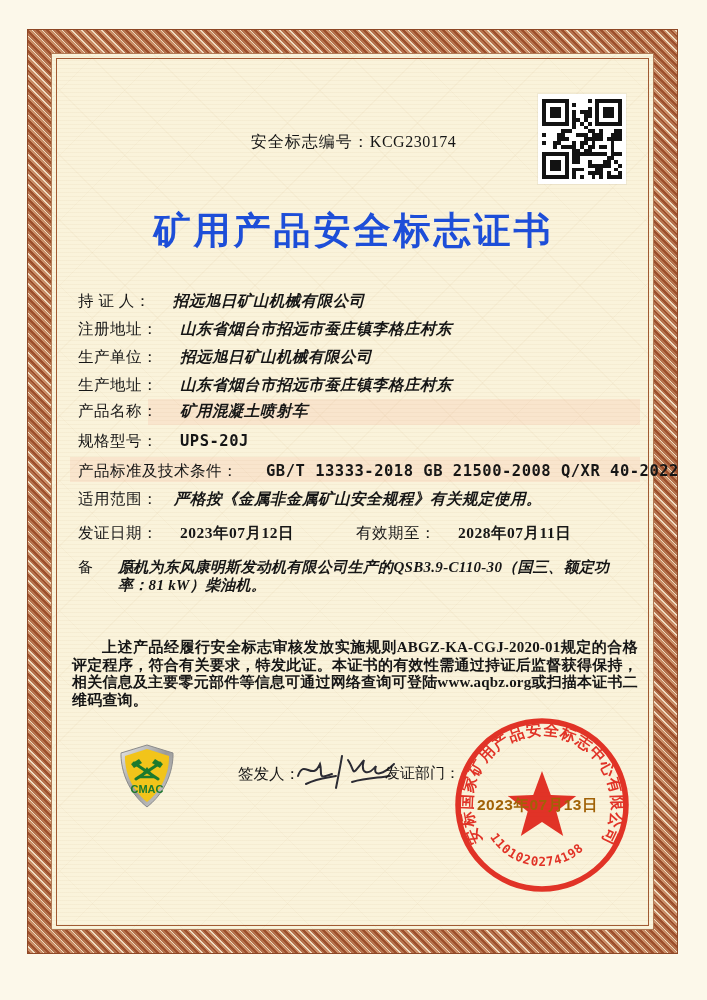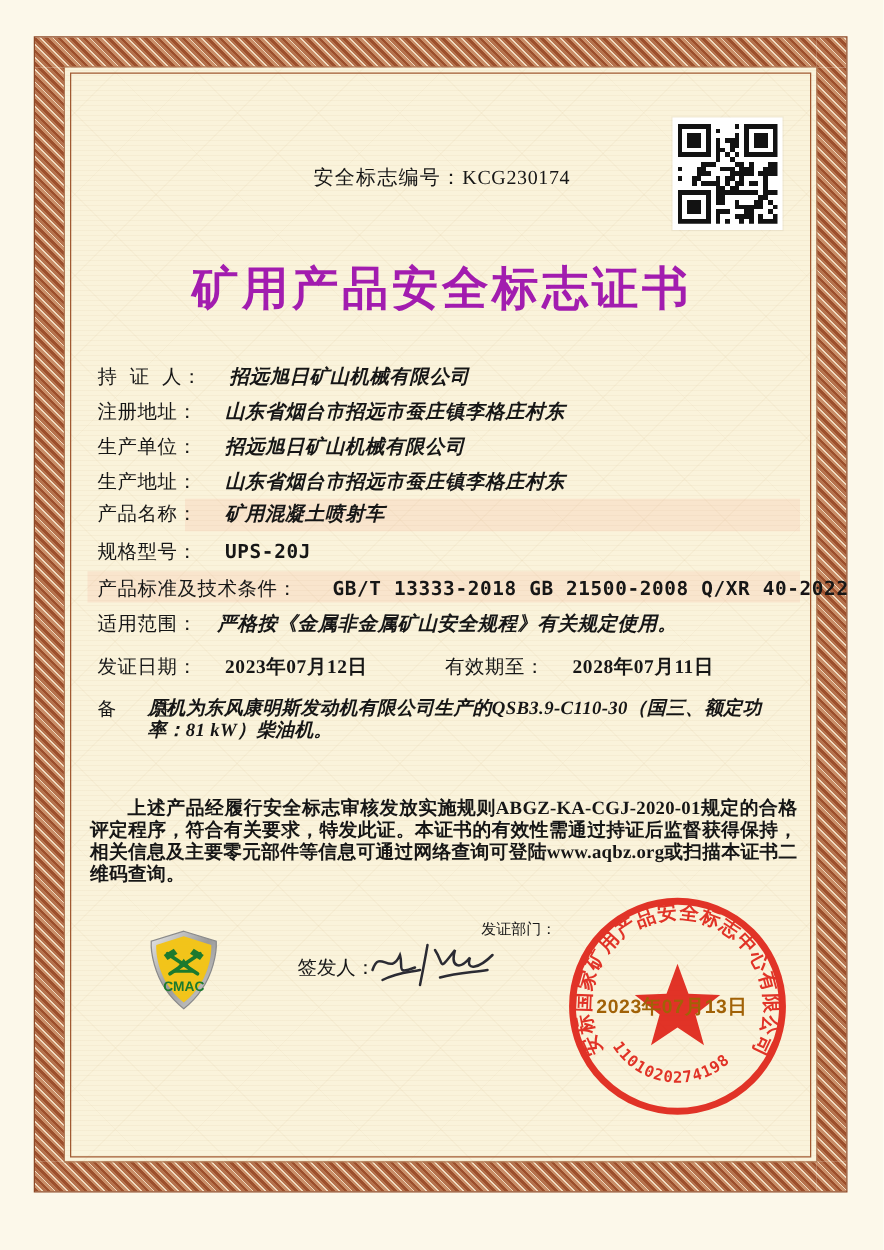--- a/index.html
+++ b/index.html
@@ -32,26 +32,26 @@
   .ka-logo{position:absolute;left:88px;top:111px;}
   
   .serial-line{position:absolute;left:0;right:0;top:132px;text-align:center;font-size:16px;letter-spacing:1px;}
   .serial-line .num{font-family:"Liberation Serif","DejaVu Serif",serif;letter-spacing:0.5px;}
   
   .qr{position:absolute;left:538px;top:94px;width:88px;height:90px;background:#ffffff;box-shadow:0 0 0 1px rgba(0,0,0,0.04);}
   .qr svg{position:absolute;left:4px;top:5px;}
   
   .title{
     position:absolute;left:0;right:0;top:206px;text-align:center;
-    font-size:37px;font-weight:bold;letter-spacing:3px;color:#a21caf;
+    font-size:37px;font-weight:bold;letter-spacing:3px;color:#1d4ed8;
     font-family:"Liberation Serif","DejaVu Serif",serif;
   }
   
   .row{position:absolute;left:78px;font-size:15.5px;white-space:nowrap;}
-  .row .lbl{display:inline-block;font-family:Liberation Mono, monospace;letter-spacing:0.5px;}
+  .row .lbl{display:inline-block;font-family:Liberation Serif, serif;letter-spacing:0.5px;}
   .row .val{font-weight:bold;letter-spacing:0.5px;}
   .val-kai{font-style:italic;}
   .val-code{font-family:"DejaVu Sans Mono","Liberation Mono",monospace;font-weight:bold;font-style:normal;letter-spacing:0;}
   .r1{top:291px}.r2{top:319px}.r3{top:347px}.r4{top:375px}.r5{top:401px}
   .r6{top:431px}.r7{top:461px}.r8{top:489px}.r9{top:523px}
   .gap1{display:inline-block;width:22px;}
   .gap2{display:inline-block;width:62px;}
   .gap3{display:inline-block;width:28px;}
   .gap4{display:inline-block;width:16px;}
   
@@ -61,21 +61,21 @@
   
   .statement{
     position:absolute;left:72px;top:639px;width:566px;
     font-size:15px;font-weight:bold;line-height:17.5px;
     text-indent:2em;text-align:justify;letter-spacing:0.2px;
   }
   
   .cmac{position:absolute;left:116px;top:743px;}
   .signer-label{position:absolute;left:238px;top:764px;font-size:15.5px;font-family:"Liberation Sans","DejaVu Sans",sans-serif;}
   .signature{position:absolute;left:292px;top:748px;}
-  .dept-label{position:absolute;left:385px;top:735px;font-size:12px;font-family:"Liberation Sans","DejaVu Sans",sans-serif;}
+  .dept-label{position:absolute;left:385px;top:764px;font-size:15px;font-family:"Liberation Sans","DejaVu Sans",sans-serif;}
   .stamp{position:absolute;left:452px;top:715px;opacity:0.92;}
   .stamp-date{position:absolute;left:477px;top:795px;font-size:15.5px;font-weight:bold;color:#a16207;letter-spacing:0.5px;z-index:5;font-family:"Liberation Sans","DejaVu Sans",sans-serif;}
 </style>
 </head>
 <body>
 
 <div class="page">
 
   <div class="band"></div>
   <div class="band-outer-line"></div>

